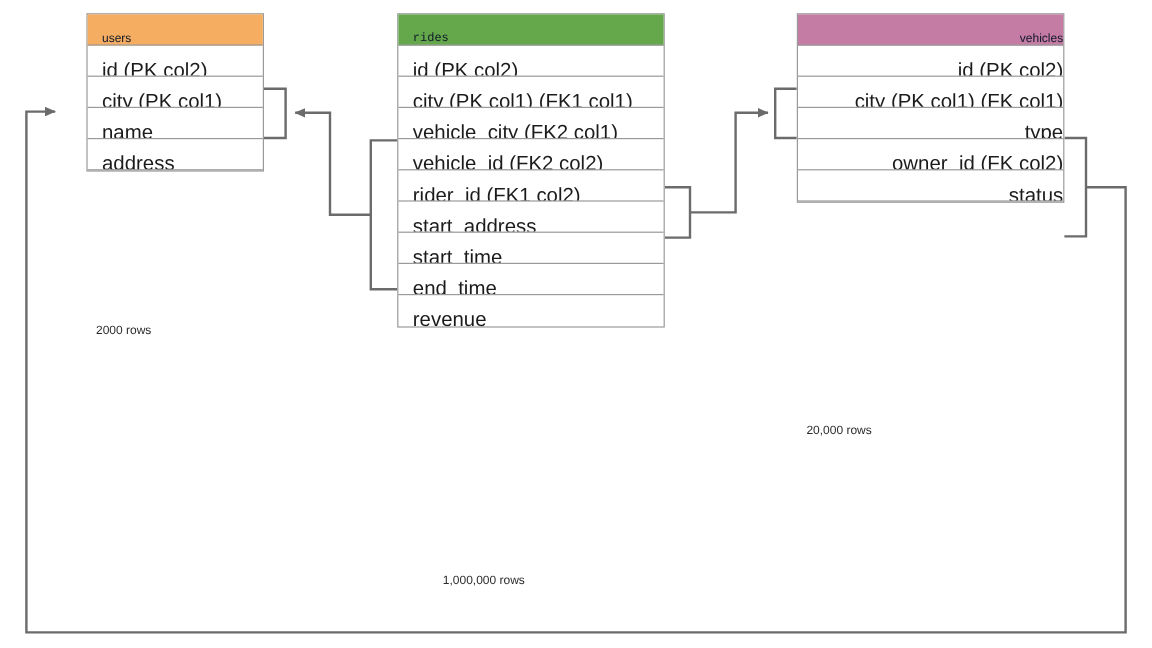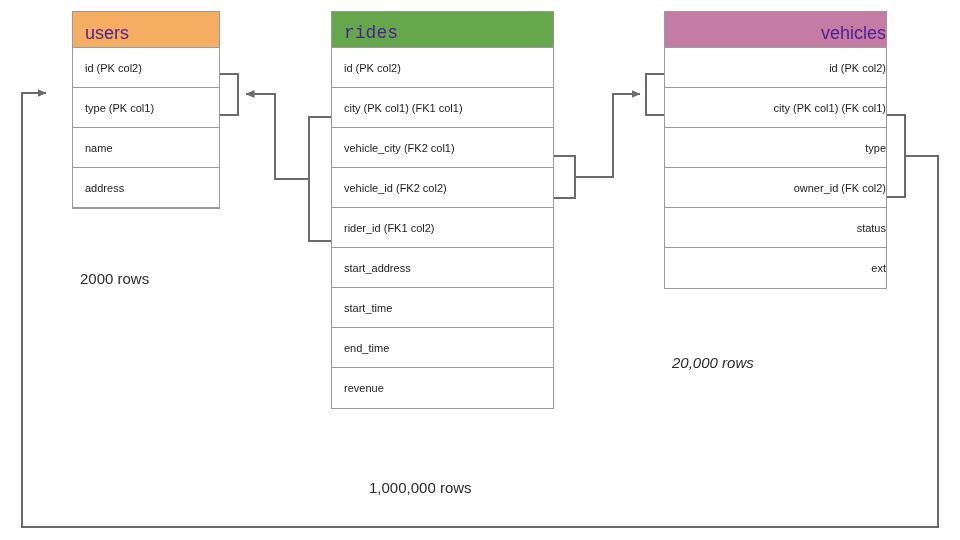--- a/index.html
+++ b/index.html
@@ -24,55 +24,55 @@
     pointer-events: none;
   }
   .table-box {
     position: absolute;
     box-sizing: border-box;
     border: 1px solid #9a9a9a;
     background: #ffffff;
   }
   .table-header {
     box-sizing: border-box;
-    height: 36px;
+    height: 26px;
     line-height: 42px;
     padding-left: 12px;
-    font-size: 18px;
-    color: #4c1d95;
+    font-size: 10px;
+    color: #0f172a;
     border-bottom: 1px solid #9a9a9a;
     white-space: nowrap;
     overflow: hidden;
   }
   .table-row {
     box-sizing: border-box;
-    height: 40px;
+    height: 26px;
     line-height: 41.5px;
     padding-left: 12px;
-    font-size: 11px;
+    font-size: 17px;
     color: #1b1b1b;
     border-bottom: 1px solid #9a9a9a;
     white-space: nowrap;
     overflow: hidden;
   }
   .table-row.last {
     border-bottom: none;
   }
   .row-count {
     position: absolute;
-    font-size: 15px;
+    font-size: 10px;
     color: #2b2b2b;
     white-space: nowrap;
   }
   #tbl-users  { left: 72px;  top: 11px;  width: 148px; }
   #tbl-rides  { left: 331px; top: 11px;  width: 223px; }
   #tbl-vehicles { left: 664px; top: 11px; width: 223px; text-align: right; }
   #rows-users    { left: 80px;  top: 270px; }
   #rows-rides    { left: 339px; top: 479px; margin-left: 30px; }
-  #rows-vehicles { left: 672px; top: 354px; font-style: italic; }
+  #rows-vehicles { left: 672px; top: 354px; }
 </style>
 </head>
 <body>
 
 <div id="canvas">
 
   <svg class="connectors" viewBox="0 0 960 540" xmlns="http://www.w3.org/2000/svg">
     <defs>
       <marker id="arrowhead" markerWidth="9" markerHeight="8" refX="8.5" refY="4" orient="auto" markerUnits="userSpaceOnUse">
         <path d="M0,0 L9,4 L0,8 z" fill="#6b6b6b"></path>
@@ -96,21 +96,21 @@
 
     <g fill="none" stroke="#6b6b6b" stroke-width="2">
       <path d="M887,115 L905,115 L905,197 L887,197"></path>
       <path d="M905,156 L938,156 L938,527 L22,527 L22,93 L46,93" marker-end="url(#arrowhead)"></path>
     </g>
   </svg>
 
   <div class="table-box" id="tbl-users">
     <div class="table-header" style="background-color: rgb(245, 174, 97);">users</div>
     <div class="table-row">id (PK col2)</div>
-    <div class="table-row">type (PK col1)</div>
+    <div class="table-row">city (PK col1)</div>
     <div class="table-row">name</div>
     <div class="table-row">address</div>
   </div>
   <div class="row-count" id="rows-users">2000 rows</div>
 
   <div class="table-box" id="tbl-rides">
     <div class="table-header" style="background-color: rgb(101, 168, 75); font-family: Liberation Mono, monospace;">rides</div>
     <div class="table-row">id (PK col2)</div>
     <div class="table-row">city (PK col1) (FK1 col1)</div>
     <div class="table-row">vehicle_city (FK2 col1)</div>
@@ -123,17 +123,16 @@
   </div>
   <div class="row-count" id="rows-rides">1,000,000 rows</div>
 
   <div class="table-box" id="tbl-vehicles">
     <div class="table-header" style="background-color: rgb(196, 123, 164);">vehicles</div>
     <div class="table-row">id (PK col2)</div>
     <div class="table-row">city (PK col1) (FK col1)</div>
     <div class="table-row">type</div>
     <div class="table-row">owner_id (FK col2)</div>
     <div class="table-row">status</div>
-    <div class="table-row last">ext</div>
   </div>
   <div class="row-count" id="rows-vehicles">20,000 rows</div>
 
 </div>
 
 </body></html>

